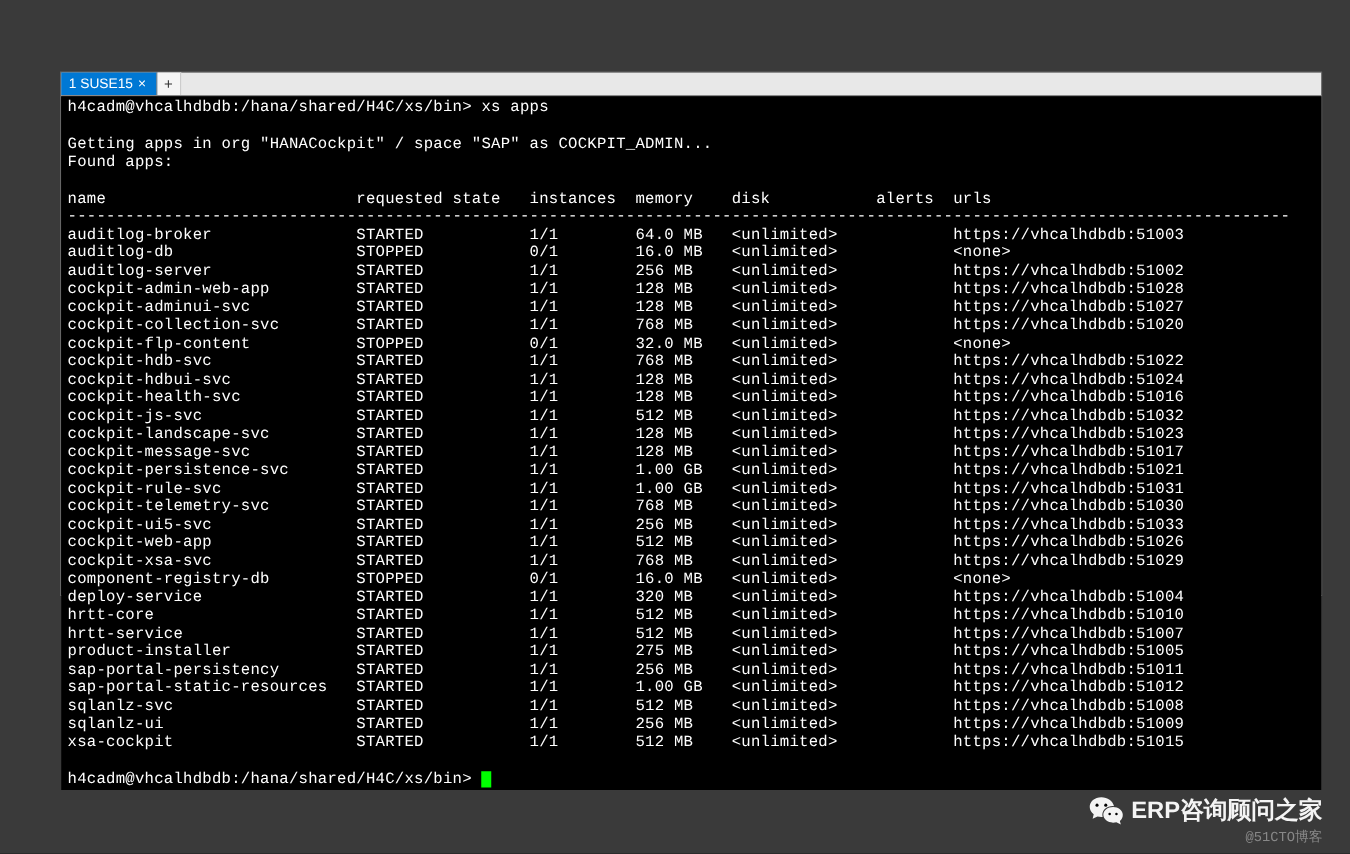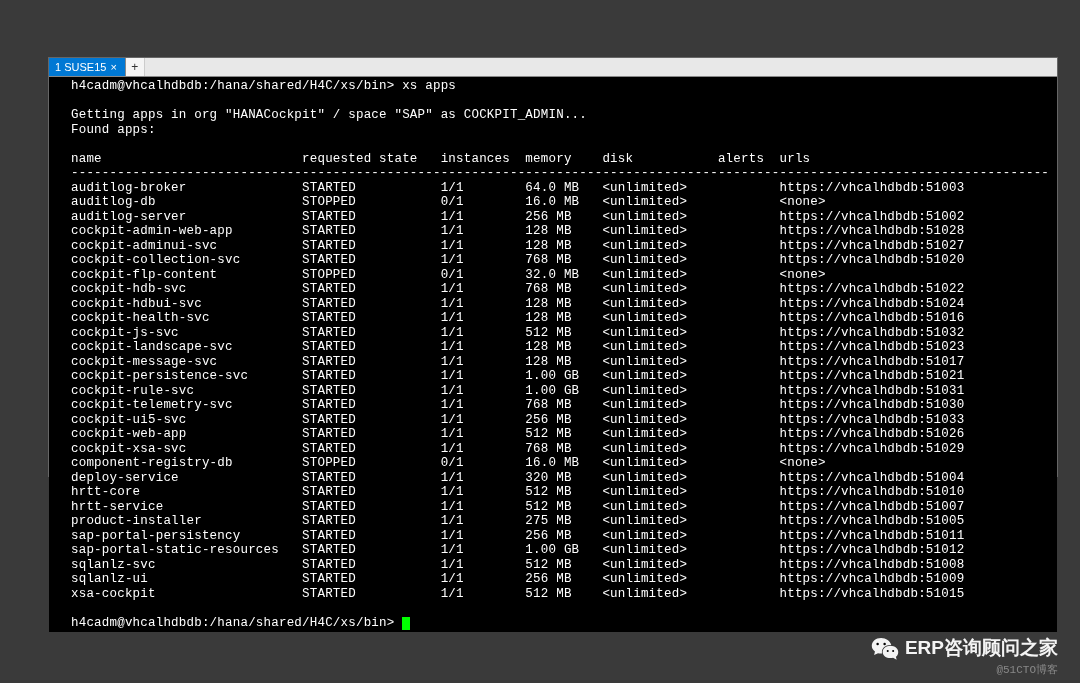--- a/index.html
+++ b/index.html
@@ -52,21 +52,21 @@
     display: flex;
     align-items: center;
     justify-content: center;
     font-size: 12px;
     font-family: Arial, sans-serif;
     border-right: 1px solid #ccc;
   }
   .terminal-body {
     background: #000;
     color: #fff;
-    padding: 2px 22px;
+    padding: 2px 5px;
     font-size: 12.5px;
     line-height: 14.5px;
     white-space: pre;
     letter-spacing: 0.2px;
     font-family: "Consolas", "Monaco", "Courier New", monospace;
   }
   .cursor {
     display: inline-block;
     background: #00ff00;
     width: 8px;

